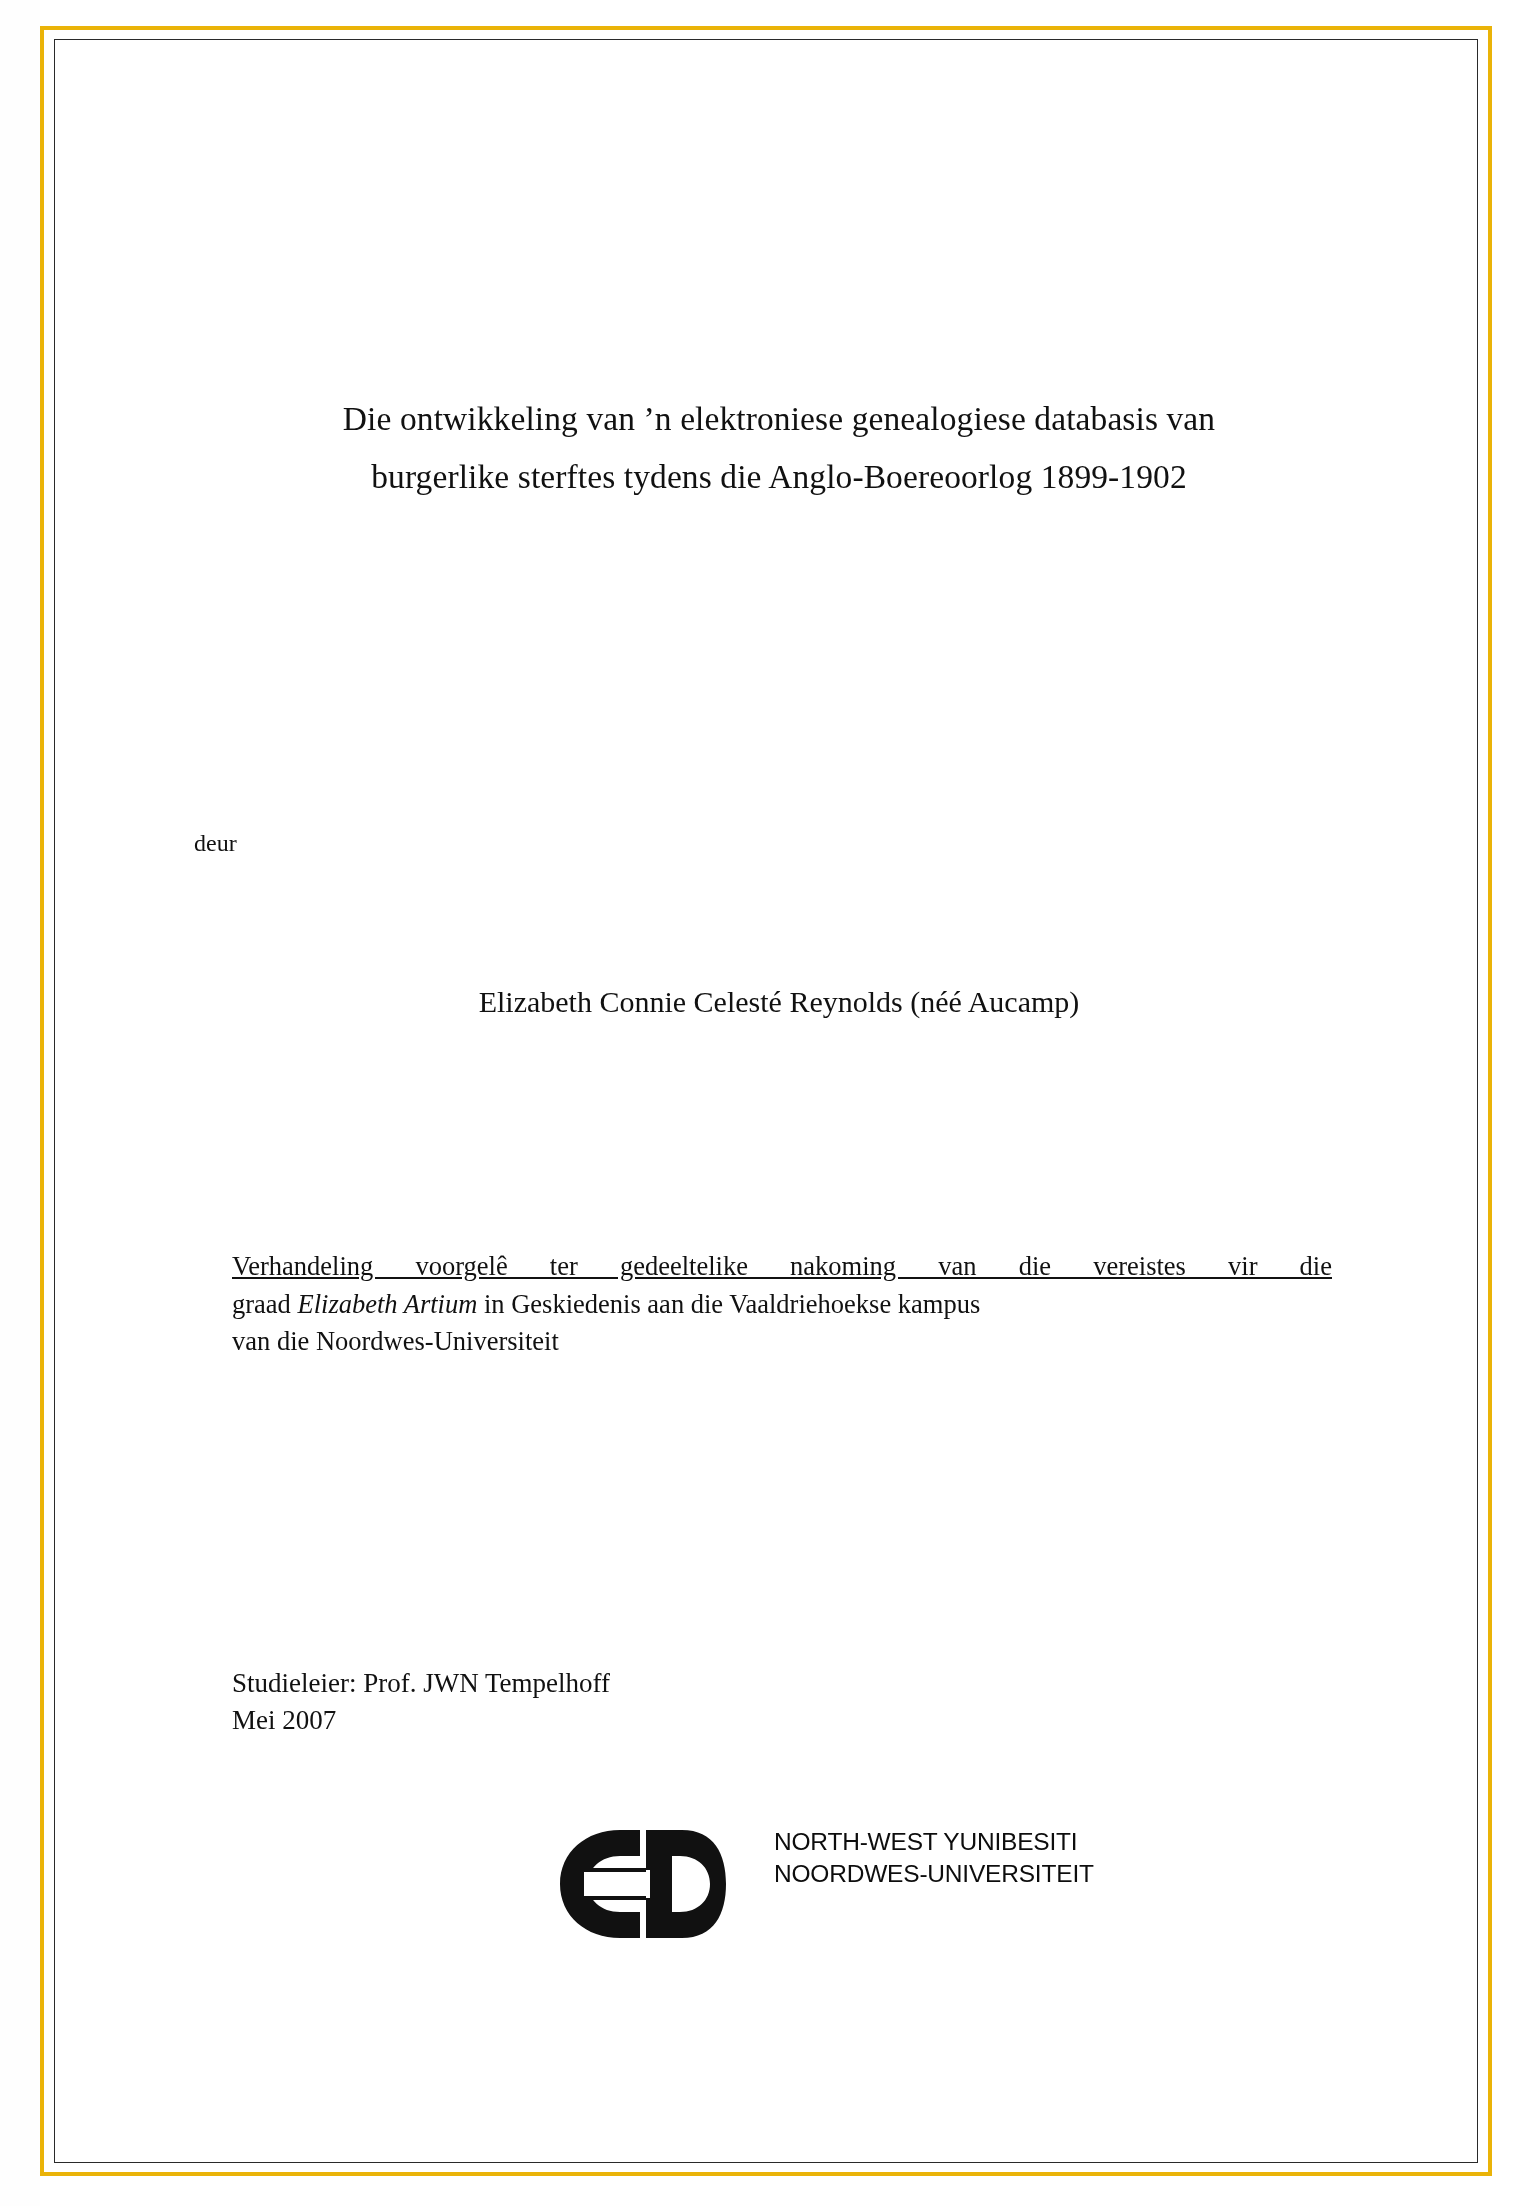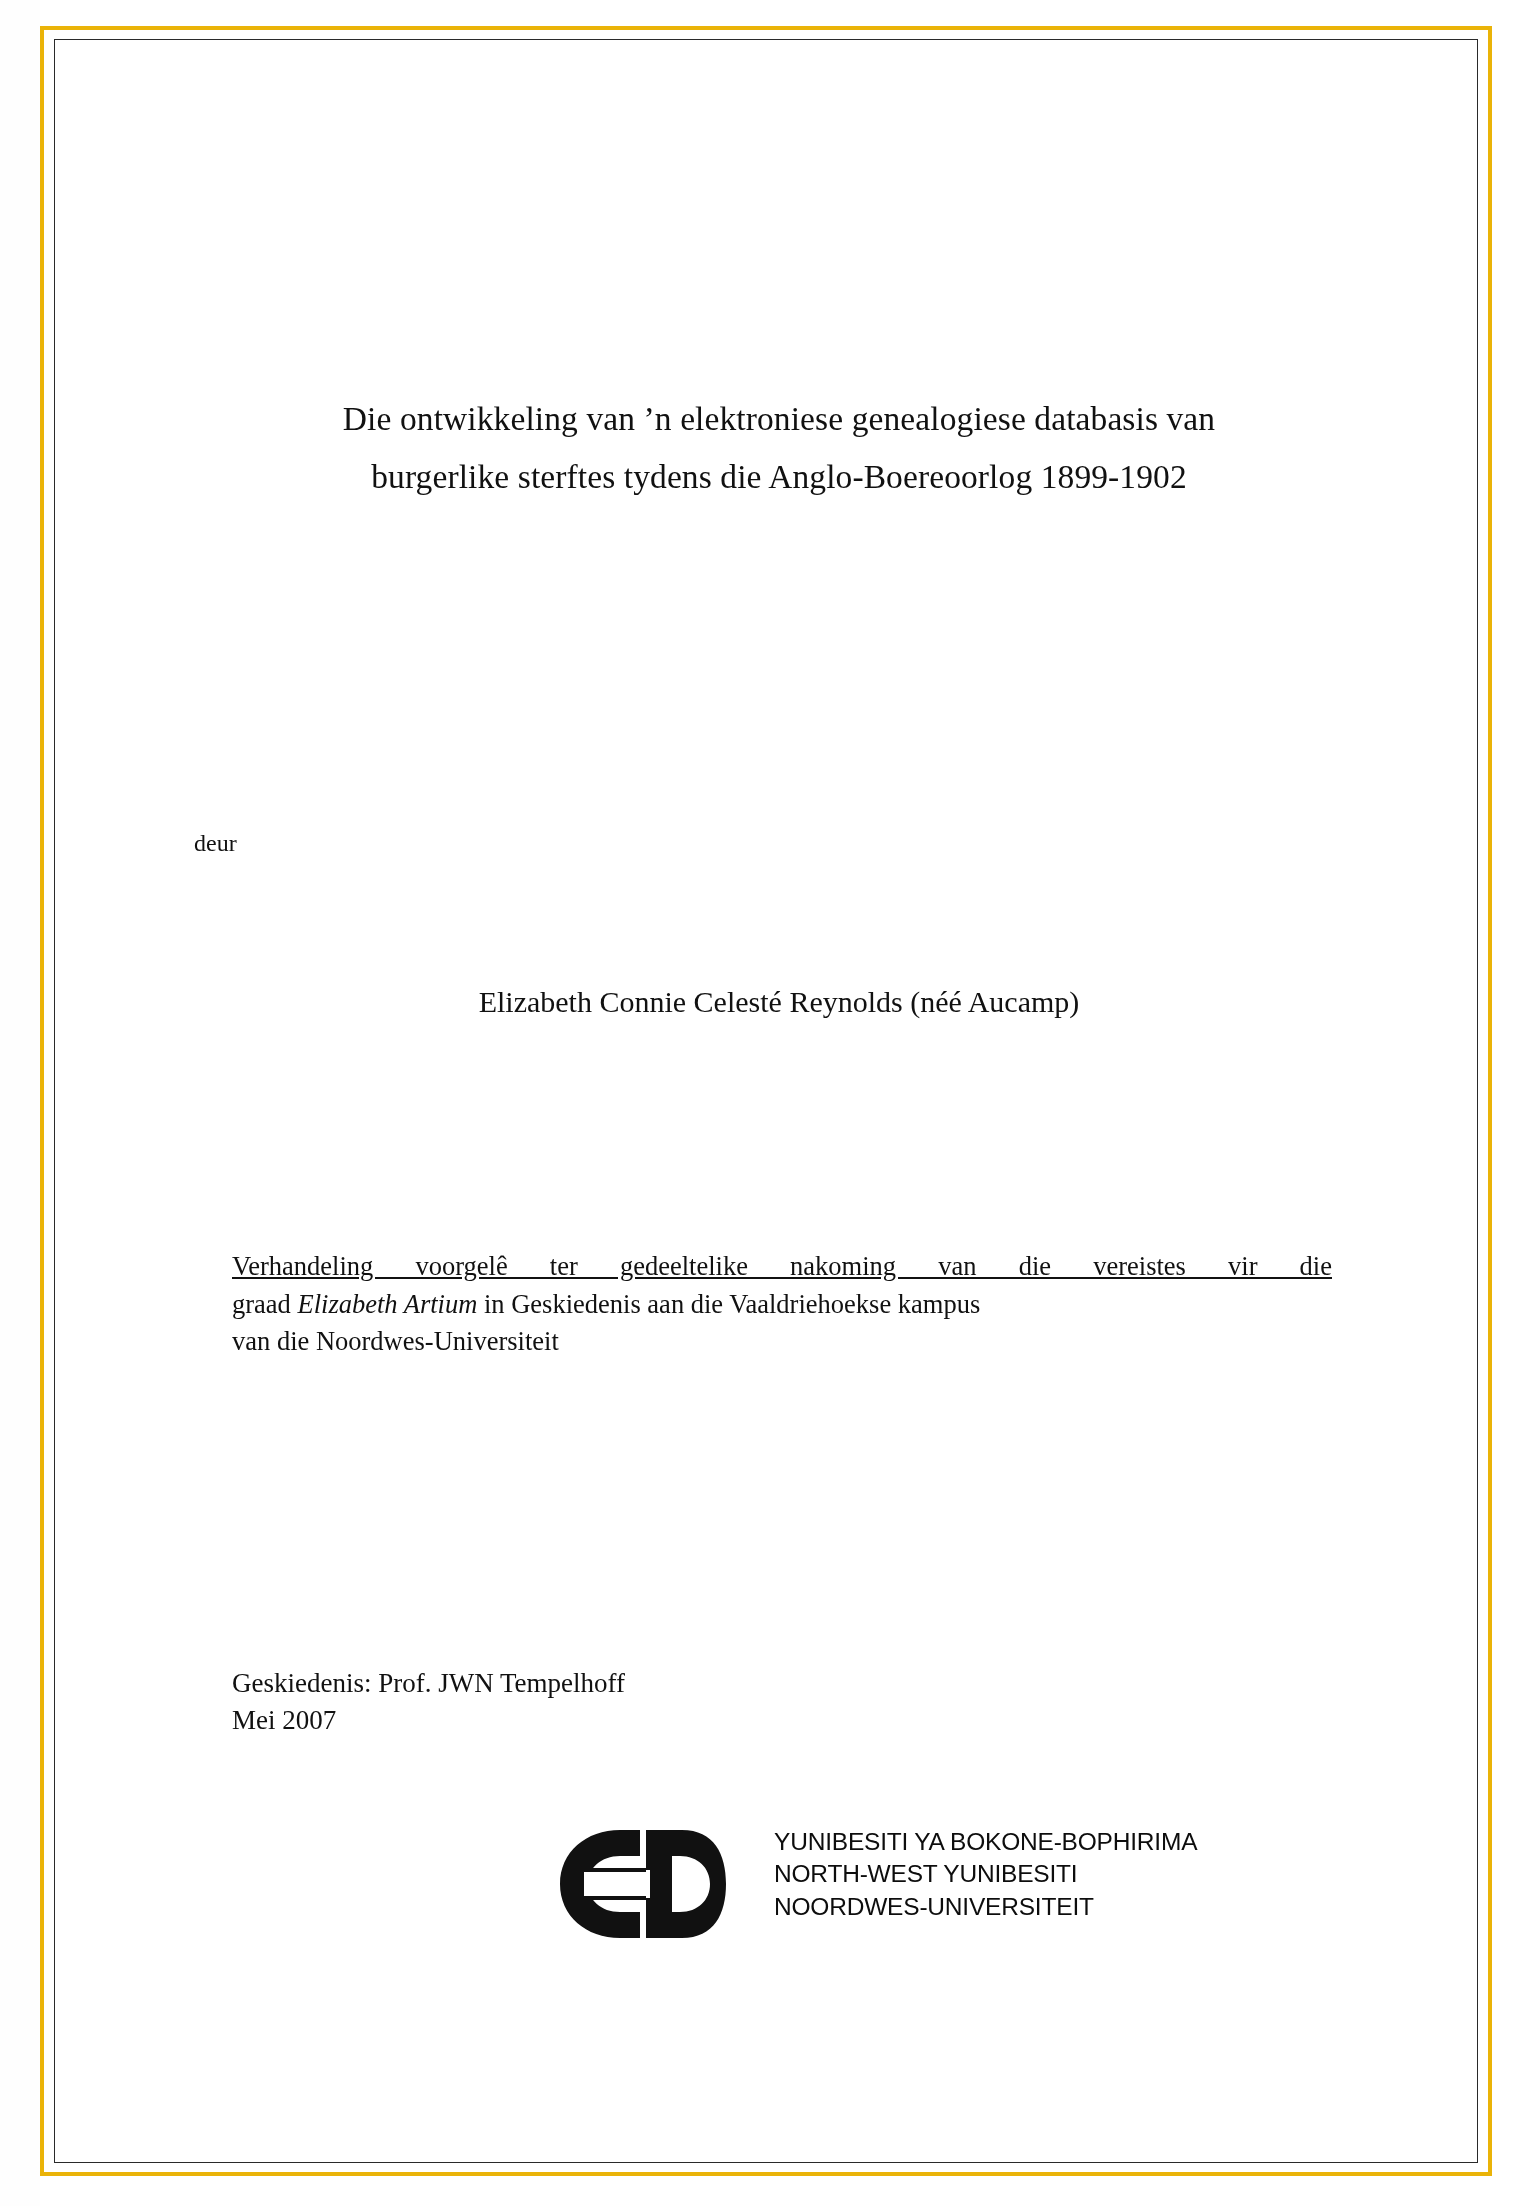--- a/index.html
+++ b/index.html
@@ -174,39 +174,38 @@
 
       <div class="author">Elizabeth Connie Celesté Reynolds (néé Aucamp)</div>
 
       <div class="statement">
         <div class="just">Verhandeling voorgelê ter gedeeltelike nakoming van die vereistes vir die</div>
         <div class="l2"><span>graad </span><i>Elizabeth Artium</i><span> in Geskiedenis aan die Vaaldriehoekse kampus</span></div>
         <div class="l3">van die Noordwes-Universiteit</div>
       </div>
 
       <div class="supervisor">
-        <div>Geskiedenis: Prof. JWN Tempelhoff</div>
+        <div>Studieleier: Prof. JWN Tempelhoff</div>
         <div>Mei 2007</div>
       </div>
 
       <div class="logo-block">
         <div class="logo-mark">
           <svg width="172" height="112" viewBox="0 0 172 112" xmlns="http://www.w3.org/2000/svg" aria-hidden="true">
 
             <path d="M66 2 C32 2 6 24 6 56 C6 88 32 110 66 110 L86 110 L86 84 L66 84 C47 84 34 72 34 56 C34 40 47 28 66 28 L86 28 L86 2 Z" fill="#111111"></path>
             <path d="M92 2 L92 110 L118 110 L118 2 Z" fill="#111111"></path>
             <path d="M118 2 L118 28 L126 28 C144 28 156 40 156 56 C156 72 144 84 126 84 L118 84 L118 110 L128 110 C160 110 172 86 172 56 C172 26 160 2 128 2 Z" fill="#111111"></path>
             <rect x="30" y="44" width="64" height="24" fill="#ffffff"></rect>
             <path d="M40 42 L96 42 L96 70 L40 70 Z" fill="#ffffff"></path>
             <path d="M34 40 L92 40 L92 44 L34 44 Z" fill="#111111"></path>
             <path d="M34 68 L92 68 L92 72 L34 72 Z" fill="#111111"></path>
           </svg>
         </div>
         <div class="logo-text">
-          <div>YUNIBESITI YA BOKONE-BOPHIRIMA</div>
           <div>NORTH-WEST YUNIBESITI</div>
           <div>NOORDWES-UNIVERSITEIT</div>
         </div>
       </div>
 
     </div>
   </div>
 </div>
 
 </body></html>

